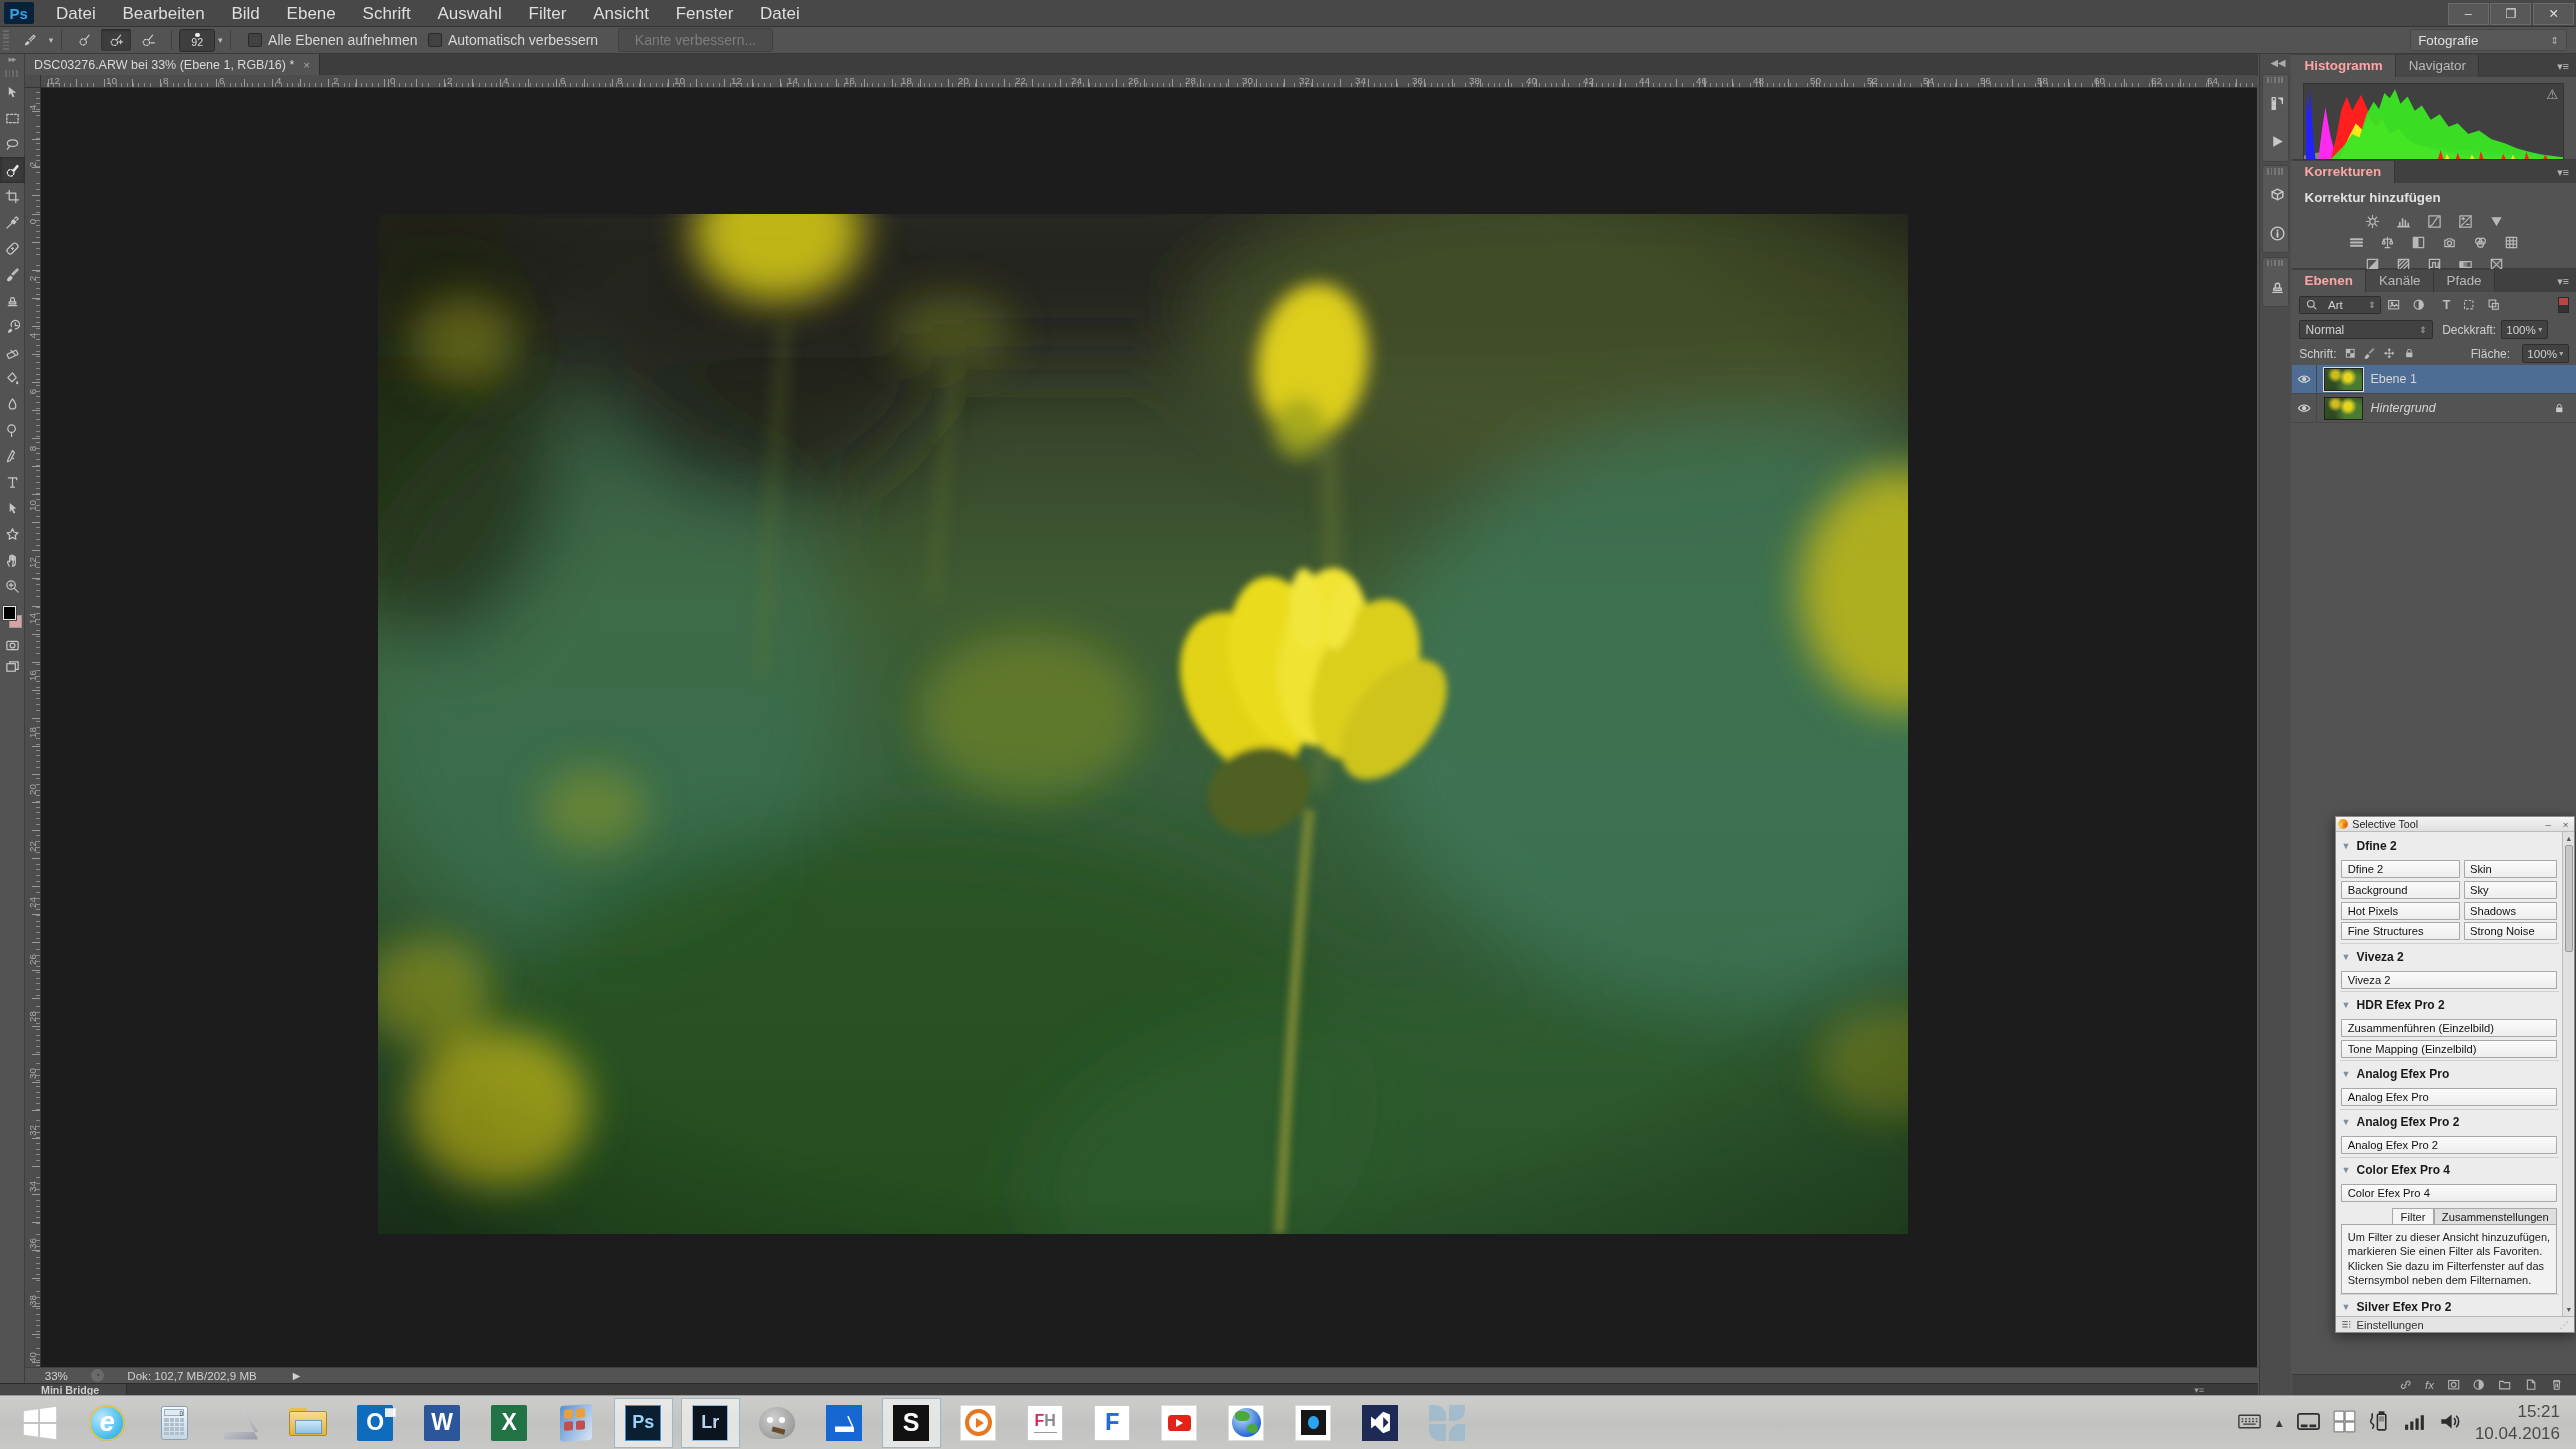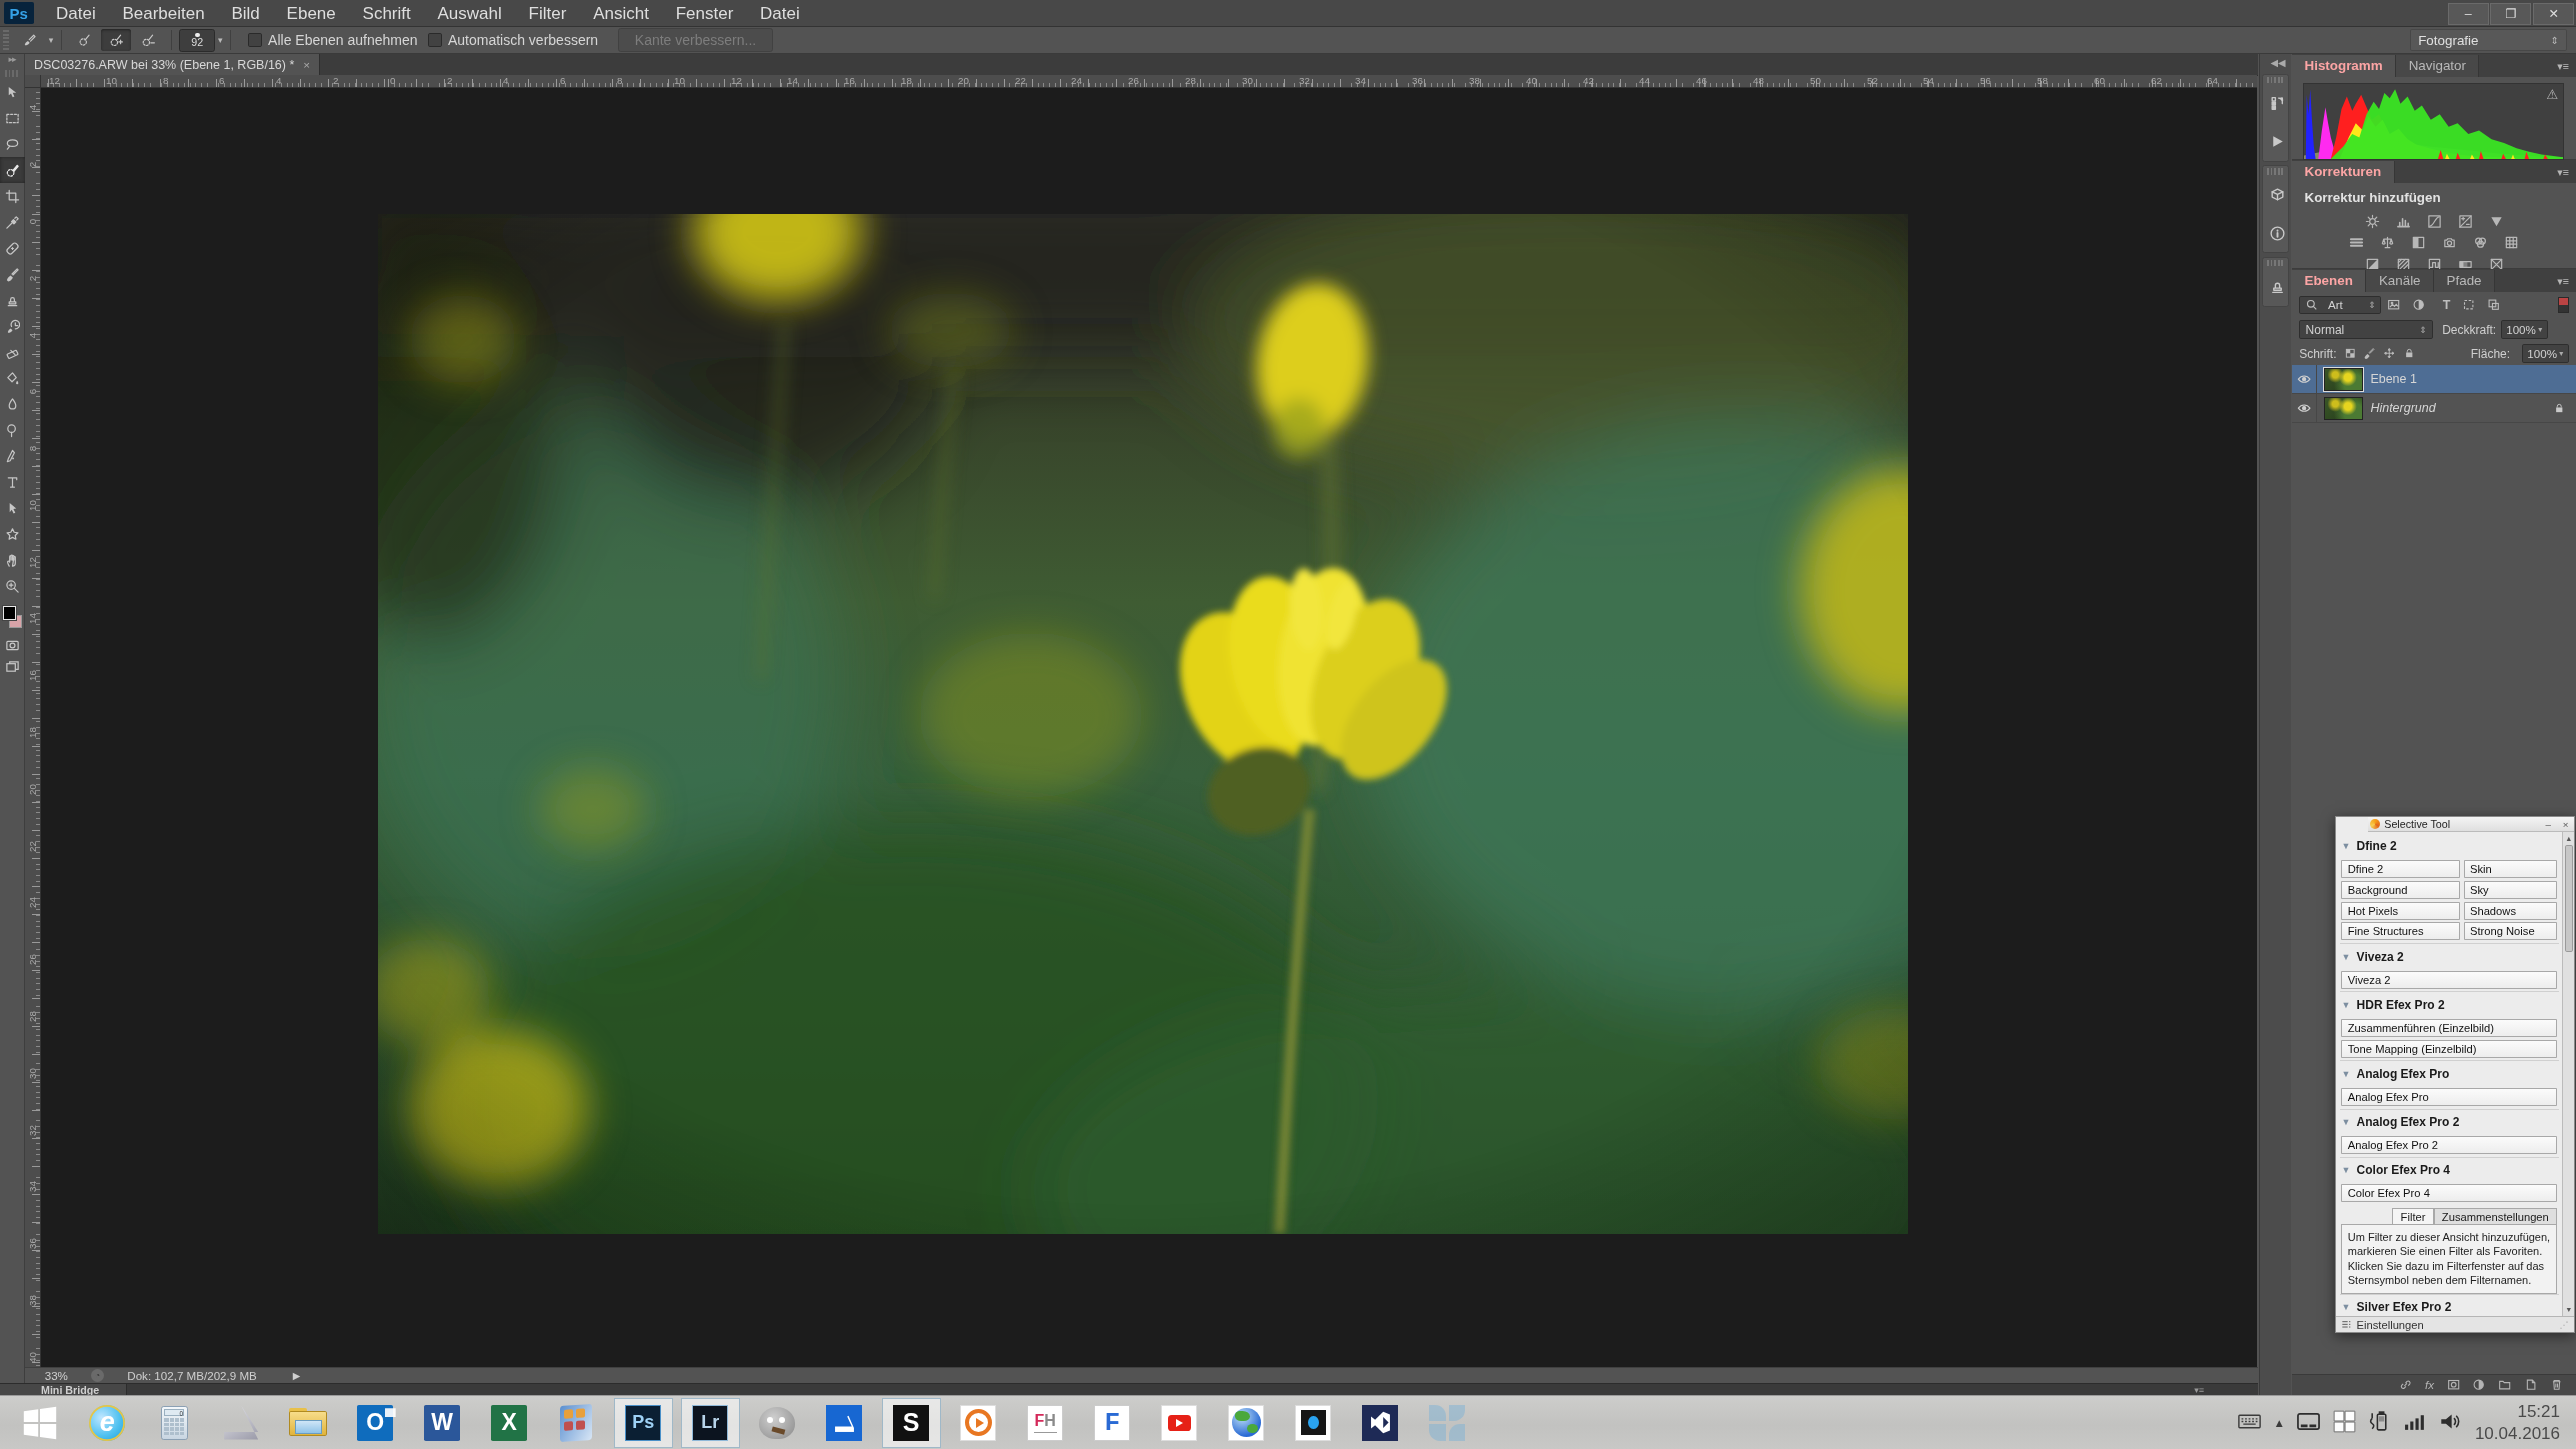--- a/index.html
+++ b/index.html
@@ -147,21 +147,21 @@
   #layersfooter { position:absolute; left:0; bottom:0; width:284px; height:21.5px; background:#484848;
                   border-top:0.9px solid #3a3a3a; display:flex; align-items:center; justify-content:flex-end;
                   gap:12.5px; padding-right:12.5px; color:#b5b5b5; }
   #layersfooter svg { width:13.4px; height:13.4px; }
   #layersfooter .fx { font-size:11.6px; font-style:italic; color:#b5b5b5; }
 
   
   #selective { left:2335px; top:816px; width:240px; height:517px; background:#ececec; border:0.9px solid #8a8a8a;
                box-shadow:0 2.7px 12.5px rgba(0,0,0,.5); color:#1a1a1a; font-size:11.6px; z-index:60; display:flex; flex-direction:column; }
   #sel-title { height:15px; background:linear-gradient(#f4f4f4,#dfdfdf); border-bottom:0.9px solid #bbb;
-               display:flex; align-items:center; font-size:10.7px; padding:0 2px; gap:4.5px;margin-left:32px; }
+               display:flex; align-items:center; font-size:10.7px; padding:0 2px; gap:4.5px; }
   #sel-title .swirl { width:9.8px; height:9.8px; border-radius:50%;
                       background:conic-gradient(#f7a21b,#e2641a,#f7ce53,#f7a21b); }
   #sel-title .t { flex:1; color:#222; }
   #sel-title .wbtn { color:#555; font-size:9.8px; padding:0 3.6px; }
   #sel-body { flex:1; display:flex; overflow:hidden; }
   #sel-sections { flex:1; padding:1.8px 3.6px 0 3.6px; }
   .sel-head { display:flex; align-items:center; gap:6.3px; font-weight:bold; font-size:12px;
               padding:5.4px 1.8px 4.5px 1.8px; border-top:0.9px solid #d0d0d0; }
   .sel-head:first-child { border-top:none; }
   .sel-head .tri { color:#7c8ea0; font-size:9px; }

